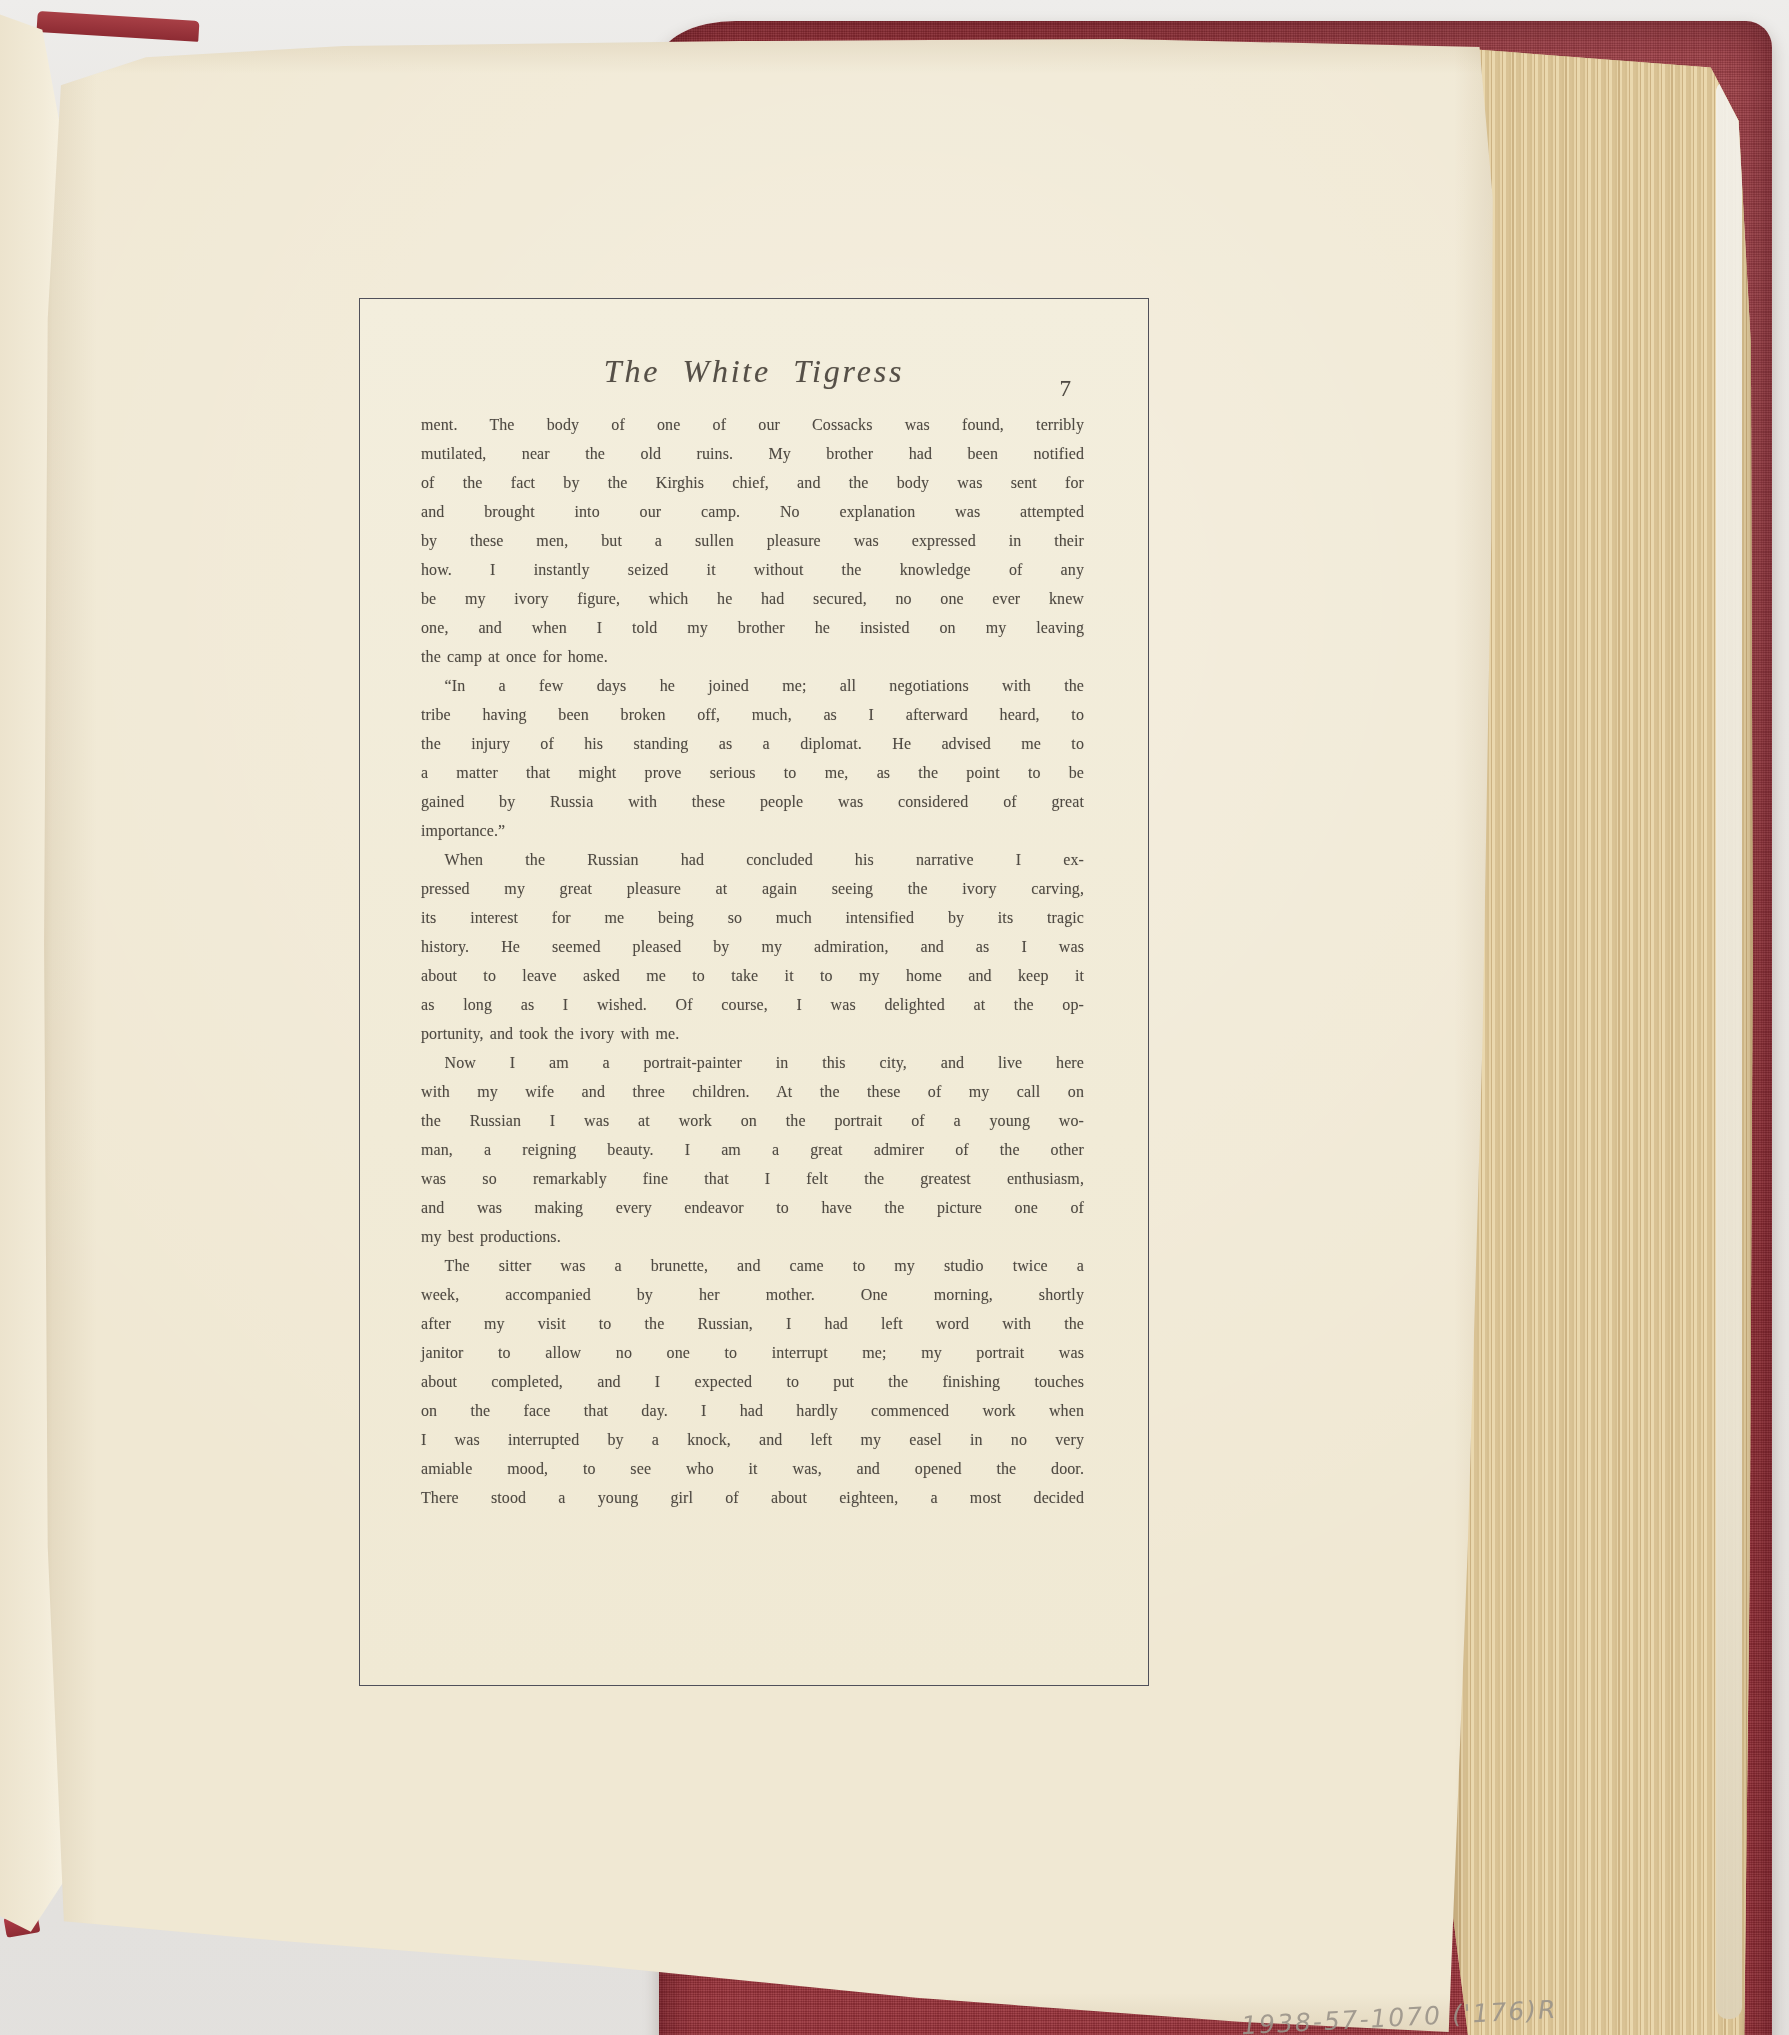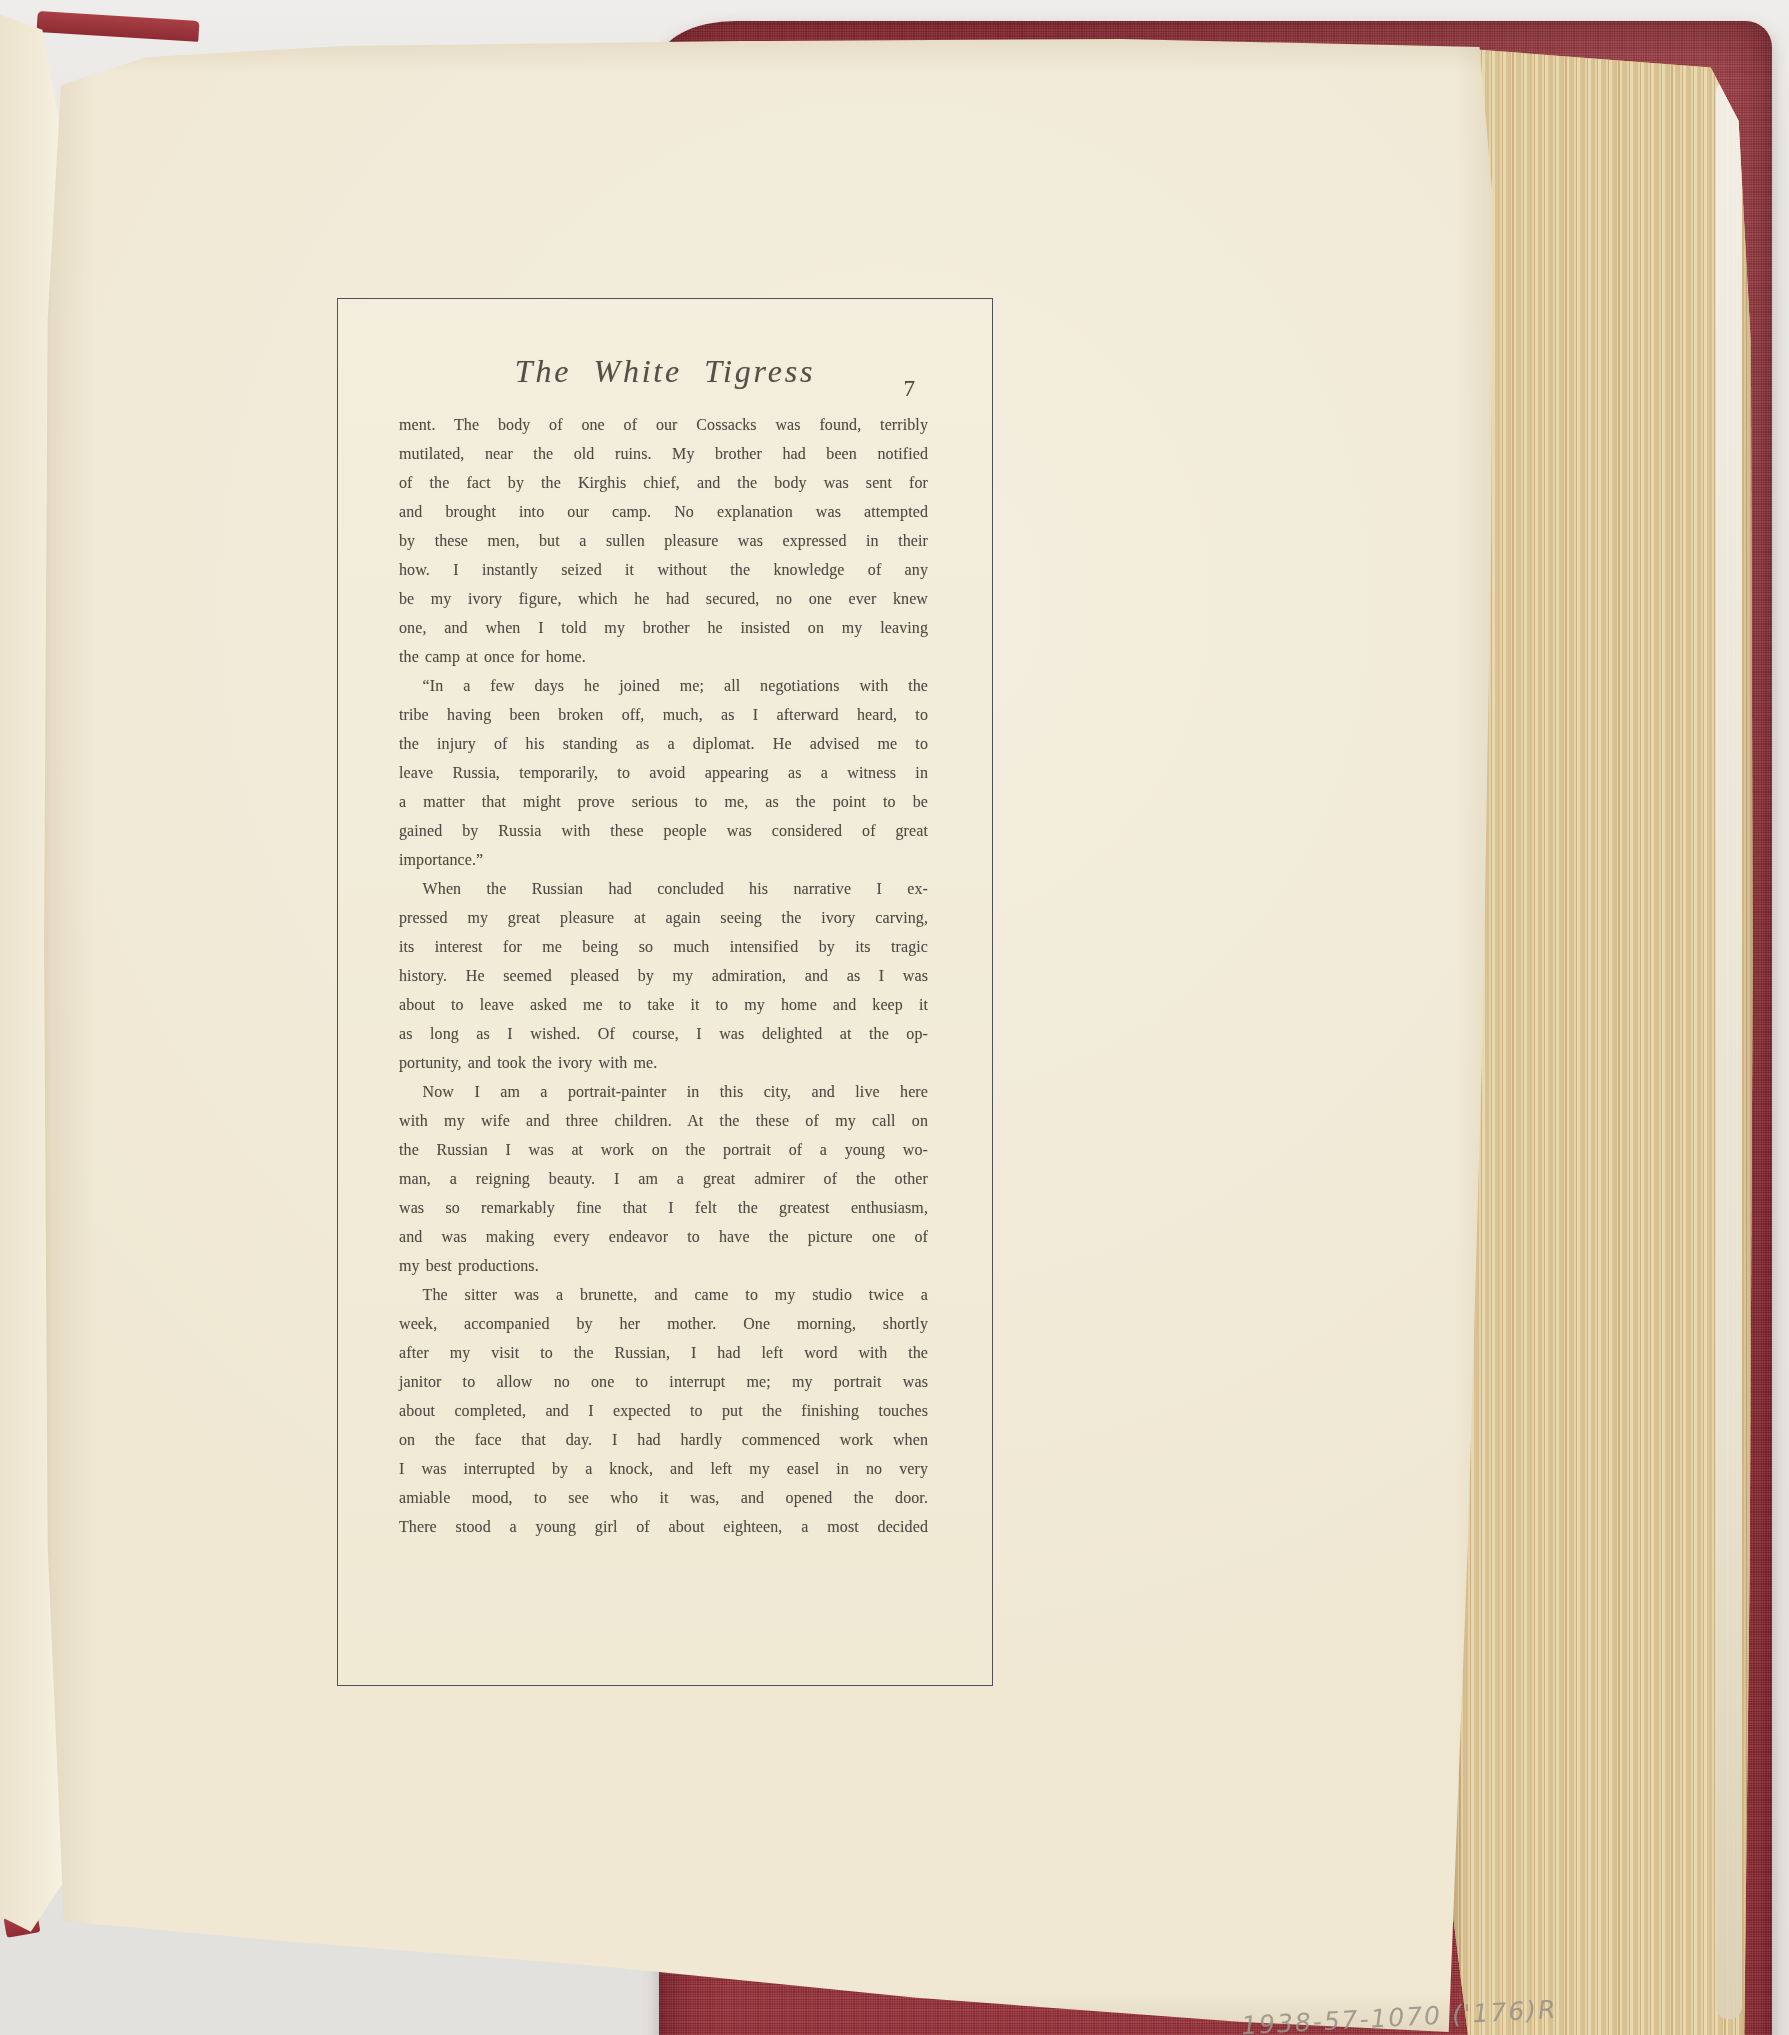--- a/index.html
+++ b/index.html
@@ -62,21 +62,21 @@
       radial-gradient(120% 90% at 58% 28%, rgba(255,255,255,0.28), rgba(255,255,255,0) 62%),
       linear-gradient(90deg, rgba(150,120,70,0.30) 0px, rgba(150,120,70,0.12) 16.3px, rgba(0,0,0,0) 61px),
       linear-gradient(270deg, rgba(150,120,70,0.18) 0px, rgba(0,0,0,0) 49px),
       linear-gradient(0deg, rgba(150,120,70,0.22) 0px, rgba(0,0,0,0) 57px),
       linear-gradient(180deg, rgba(150,120,70,0.16) 0px, rgba(0,0,0,0) 37px);
     clip-path:polygon(1.7% 2.4%,7.5% 1%,21% 0.45%,48% 0.2%,74% 0.1%,98.4% 0.5%,99.3% 8%,99.2% 25%,98.6% 50%,97.6% 75%,96.3% 99.1%,82% 98.6%,60% 97.4%,38% 95.8%,17% 94.6%,1.9% 93.6%,0.8% 75%,0.55% 45%,0.8% 14%);
     filter:drop-shadow(0 9.8px 10.6px rgba(75,55,30,0.30));
   }
   
   .frame{
-    position:absolute;left:337px;top:298px;width:656px;height:1388px;
+    position:absolute;left:359px;top:298px;width:790px;height:1388px;
     box-sizing:border-box;
     border:1.2px solid var(--frame-line,#50505a);
     background:linear-gradient(180deg,#f3eedd 0%,#f1ebd7 60%,#f0e9d4 100%);
   }
   .running-title{
     position:absolute;top:56px;left:0;right:0;
     text-align:center;font-style:italic;
     font-size:32px;line-height:1;
     letter-spacing:2.8px;word-spacing:11.4px;
     color:#554f47;
@@ -137,21 +137,20 @@
         <div class="line">of the fact by the Kirghis chief, and the body was sent for</div>
         <div class="line">and brought into our camp.  No explanation was attempted</div>
         <div class="line">by these men, but a sullen pleasure was expressed in their</div>
         <div class="line">how.  I instantly seized it without the knowledge of any</div>
         <div class="line">be my ivory figure, which he had secured, no one ever knew</div>
         <div class="line">one, and when I told my brother he insisted on my leaving</div>
         <div class="line last">the camp at once for home.</div>
         <div class="line indent">“In a few days he joined me; all negotiations with the</div>
         <div class="line">tribe having been broken off, much, as I afterward heard, to</div>
         <div class="line">the injury of his standing as a diplomat.  He advised me to</div>
-        <div class="line">leave Russia, temporarily, to avoid appearing as a witness in</div>
         <div class="line">a matter that might prove serious to me, as the point to be</div>
         <div class="line">gained by Russia with these people was considered of great</div>
         <div class="line last">importance.”</div>
         <div class="line indent">When the Russian had concluded his narrative I ex-</div>
         <div class="line">pressed my great pleasure at again seeing the ivory carving,</div>
         <div class="line">its interest for me being so much intensified by its tragic</div>
         <div class="line">history.  He seemed pleased by my admiration, and as I was</div>
         <div class="line">about to leave asked me to take it to my home and keep it</div>
         <div class="line">as long as I wished.  Of course, I was delighted at the op-</div>
         <div class="line last">portunity, and took the ivory with me.</div>

